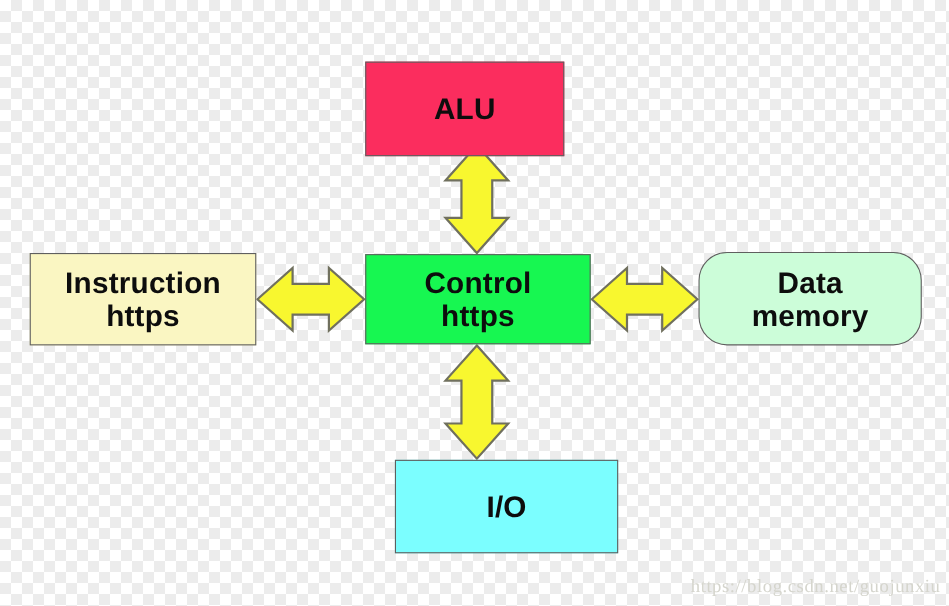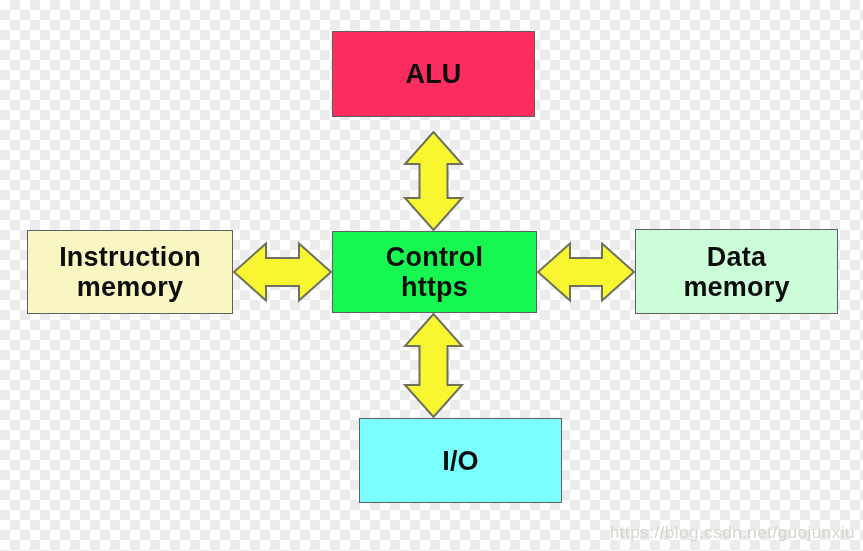--- a/index.html
+++ b/index.html
@@ -43,30 +43,30 @@
     border: 1px solid #5f5f5f;
   }
   .node .label {
     font-size: 27px;
     font-weight: 700;
     line-height: 30px;
     color: #0d0d0d;
     white-space: pre-line;
     letter-spacing: 0.2px;
   }
-  .node-alu        { left: 332px; top:  31px; width: 203px; height: 86px; }
+  .node-alu        { left: 332px; top:  56px; width: 181px; height: 86px; }
   .node-control    { left: 332px; top: 231px; width: 205px; height: 82px; }
   .node-instr      { left:  27px; top: 230px; width: 206px; height: 84px; }
-  .node-data       { left: 635px; top: 229px; width: 203px; height: 85px; }
+  .node-data       { left: 635px; top: 229px; width: 203px; height: 85px; border-radius: 26px; }
   .node-io         { left: 332px; top: 418px; width: 203px; height: 85px; }
   .watermark {
     position: absolute;
     right: 8px;
     bottom: 8px;
-    font-family: Liberation Sans, sans-serif;
+    font-family: Liberation Serif, serif;
     font-size: 17px;
     letter-spacing: 0.5px;
     user-select: none;
   }
 </style>
 </head>
 <body>
 
 <div class="stage">
 
@@ -76,21 +76,21 @@
     <polygon points="234,272 266,243.5 266,258 299,258 299,243.5 331,272 299,300.5 299,286 266,286 266,300.5" style="fill: rgb(248, 247, 47); stroke: rgb(112, 112, 94);"></polygon>
     <polygon points="538,272 570,243.5 570,258 602,258 602,243.5 634,272 602,300.5 602,286 570,286 570,300.5" style="fill: rgb(248, 247, 47); stroke: rgb(112, 112, 94);"></polygon>
   </svg>
 
   <div class="node node-alu" style="background-color: rgb(251, 45, 94); border-color: rgb(95, 95, 95);">
     <span class="label">ALU</span>
   </div>
 
   <div class="node node-instr" style="background-color: rgb(250, 246, 194); border-color: rgb(95, 95, 95);">
     <span class="label">Instruction
-memory</span>
+https</span>
   </div>
 
   <div class="node node-control" style="background-color: rgb(23, 247, 81); border-color: rgb(95, 95, 95);">
     <span class="label">Control
 https</span>
   </div>
 
   <div class="node node-data" style="background-color: rgb(204, 253, 217); border-color: rgb(95, 95, 95);">
     <span class="label">Data
 memory</span>

